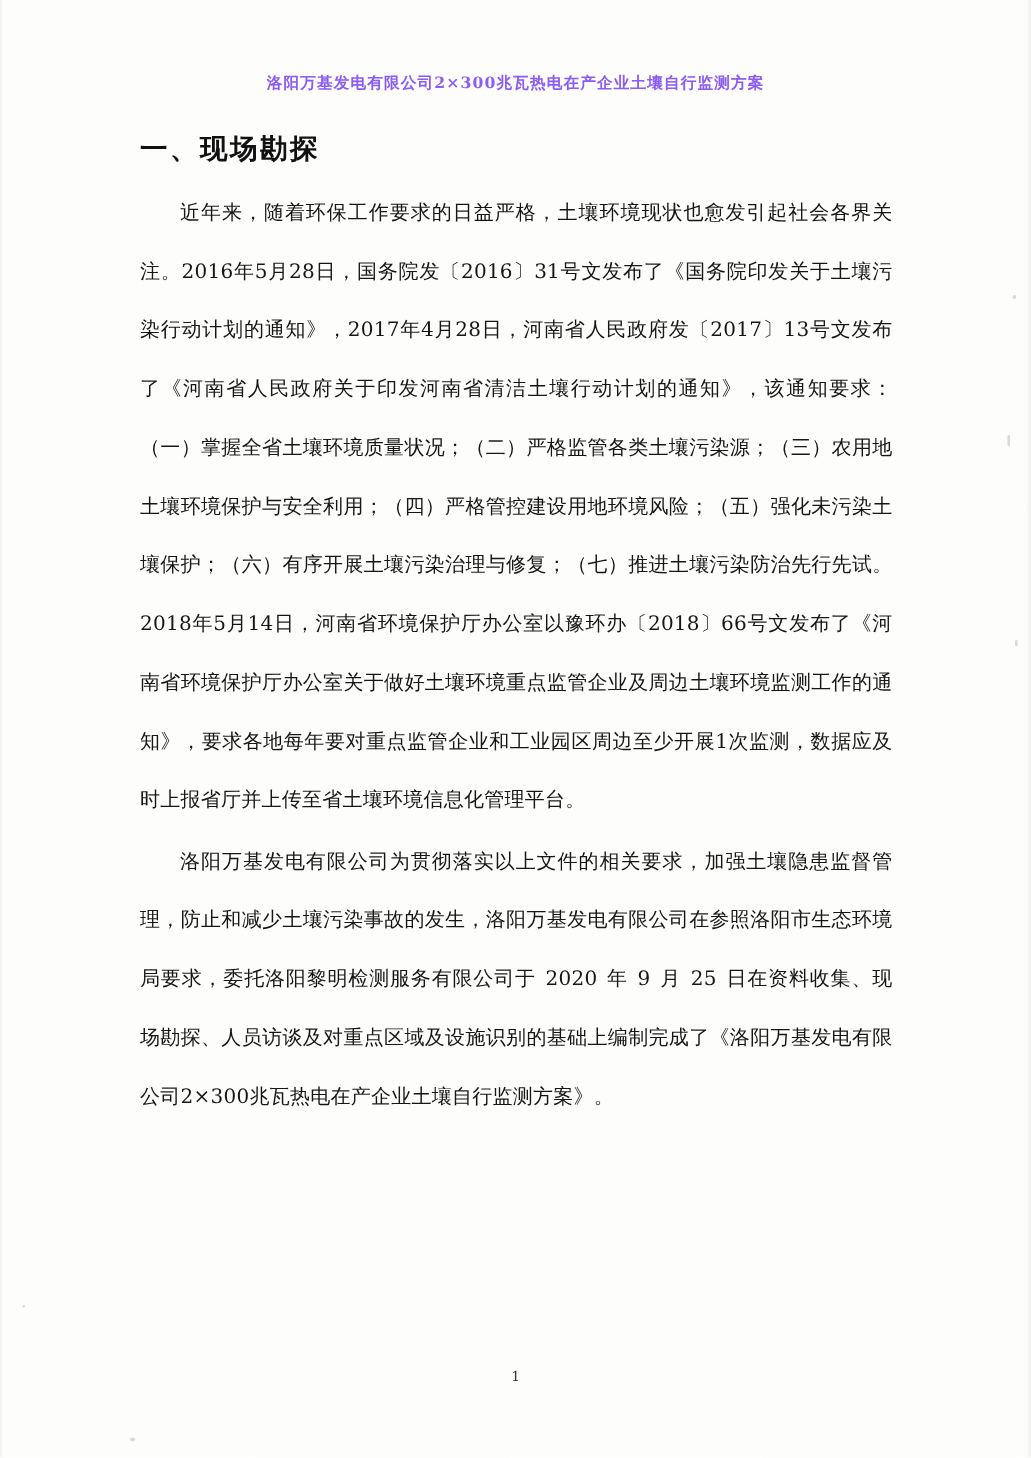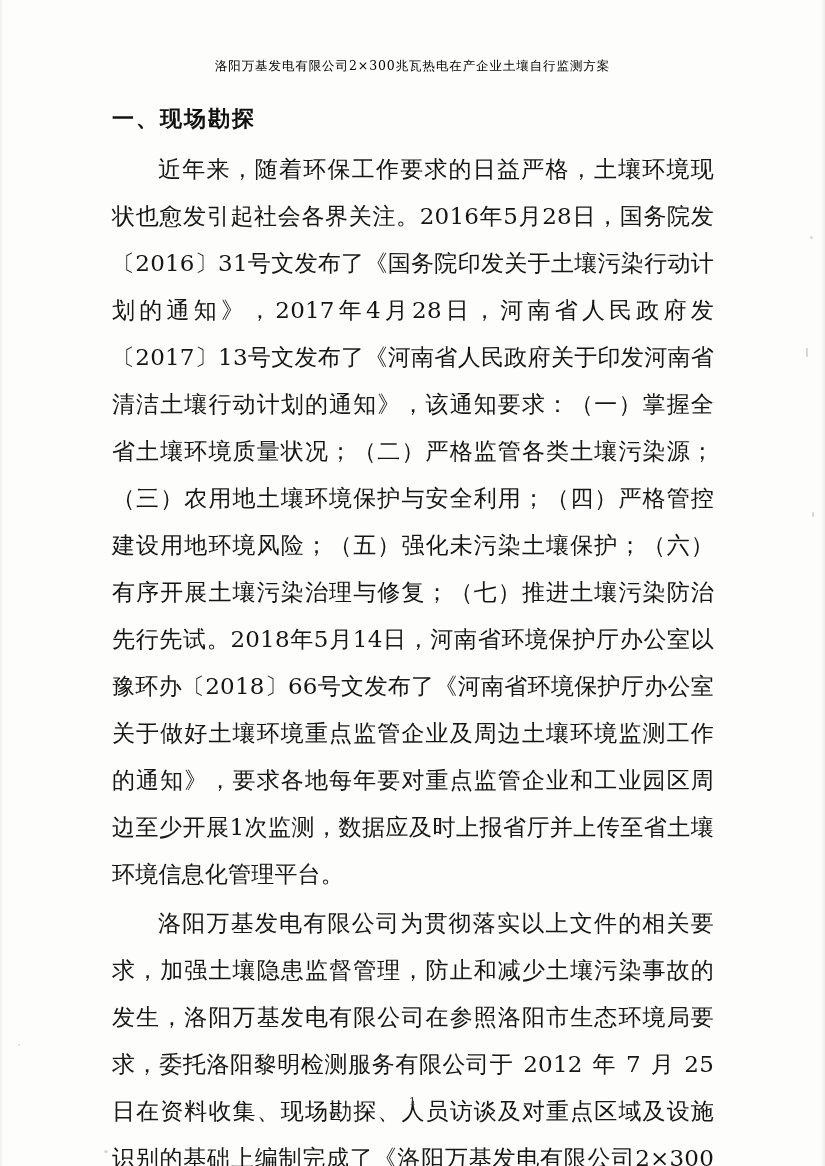--- a/index.html
+++ b/index.html
@@ -42,43 +42,43 @@
 
   .header {
     position: absolute;
     top: 58px;
     left: 0;
     width: 100%;
     text-align: center;
     font-family: "DejaVu Serif", "Liberation Serif", serif;
     font-size: 12.5px;
     letter-spacing: 0.9px;
-    color: #000000;
-    font-weight: 400;
+    color: #8b5cf6;
+    font-weight: 700;
   }
 
   .content {
     position: absolute;
     top: 104px;
     left: 112px;
     width: 602px;
   }
 
   h1.section-title {
     margin: 0 0 12px 0;
     font-size: 22px;
     font-weight: 700;
     letter-spacing: 2px;
     color: #111;
     font-family: "DejaVu Serif", "Liberation Serif", serif;
   }
 
   p.body-par {
     margin: 0 0 2px 0;
-    font-size: 23px;
+    font-size: 16px;
     line-height: 47px;
     text-align: justify;
     text-justify: inter-ideograph;
     text-indent: 2em;
     letter-spacing: 0.2px;
     color: #161616;
   }
   p.body-par.spaced {
     word-spacing: 2px;
   }
@@ -106,18 +106,18 @@
   <div class="speck" style="top:348px; left:806px; width:2px; height:9px; border-radius:1px;"></div>
   <div class="speck" style="top:512px; left:812px; width:2px; height:5px; border-radius:1px;"></div>
   <div class="speck" style="top:1150px; left:104px; width:4px; height:3px;"></div>
   <div class="speck" style="top:1044px; left:18px; width:2px; height:2px;"></div>
 
   <div class="header">洛阳万基发电有限公司2×300兆瓦热电在产企业土壤自行监测方案</div>
 
   <div class="content">
     <h1 class="section-title">一、现场勘探</h1>
     <p class="body-par">近年来，随着环保工作要求的日益严格，土壤环境现状也愈发引起社会各界关注。2016年5月28日，国务院发〔2016〕31号文发布了《国务院印发关于土壤污染行动计划的通知》，2017年4月28日，河南省人民政府发〔2017〕13号文发布了《河南省人民政府关于印发河南省清洁土壤行动计划的通知》，该通知要求：（一）掌握全省土壤环境质量状况；（二）严格监管各类土壤污染源；（三）农用地土壤环境保护与安全利用；（四）严格管控建设用地环境风险；（五）强化未污染土壤保护；（六）有序开展土壤污染治理与修复；（七）推进土壤污染防治先行先试。2018年5月14日，河南省环境保护厅办公室以豫环办〔2018〕66号文发布了《河南省环境保护厅办公室关于做好土壤环境重点监管企业及周边土壤环境监测工作的通知》，要求各地每年要对重点监管企业和工业园区周边至少开展1次监测，数据应及时上报省厅并上传至省土壤环境信息化管理平台。</p>
-    <p class="body-par spaced">洛阳万基发电有限公司为贯彻落实以上文件的相关要求，加强土壤隐患监督管理，防止和减少土壤污染事故的发生，洛阳万基发电有限公司在参照洛阳市生态环境局要求，委托洛阳黎明检测服务有限公司于 2012 年 7 月 25 日在资料收集、现场勘探、人员访谈及对重点区域及设施识别的基础上编制完成了《洛阳万基发电有限公司2×300兆瓦热电在产企业土壤自行监测方案》。</p>
+    <p class="body-par spaced">洛阳万基发电有限公司为贯彻落实以上文件的相关要求，加强土壤隐患监督管理，防止和减少土壤污染事故的发生，洛阳万基发电有限公司在参照洛阳市生态环境局要求，委托洛阳黎明检测服务有限公司于 2020 年 9 月 25 日在资料收集、现场勘探、人员访谈及对重点区域及设施识别的基础上编制完成了《洛阳万基发电有限公司2×300兆瓦热电在产企业土壤自行监测方案》。</p>
   </div>
 
   <div class="page-number">1</div>
 
 </div>
 
 </body></html>

